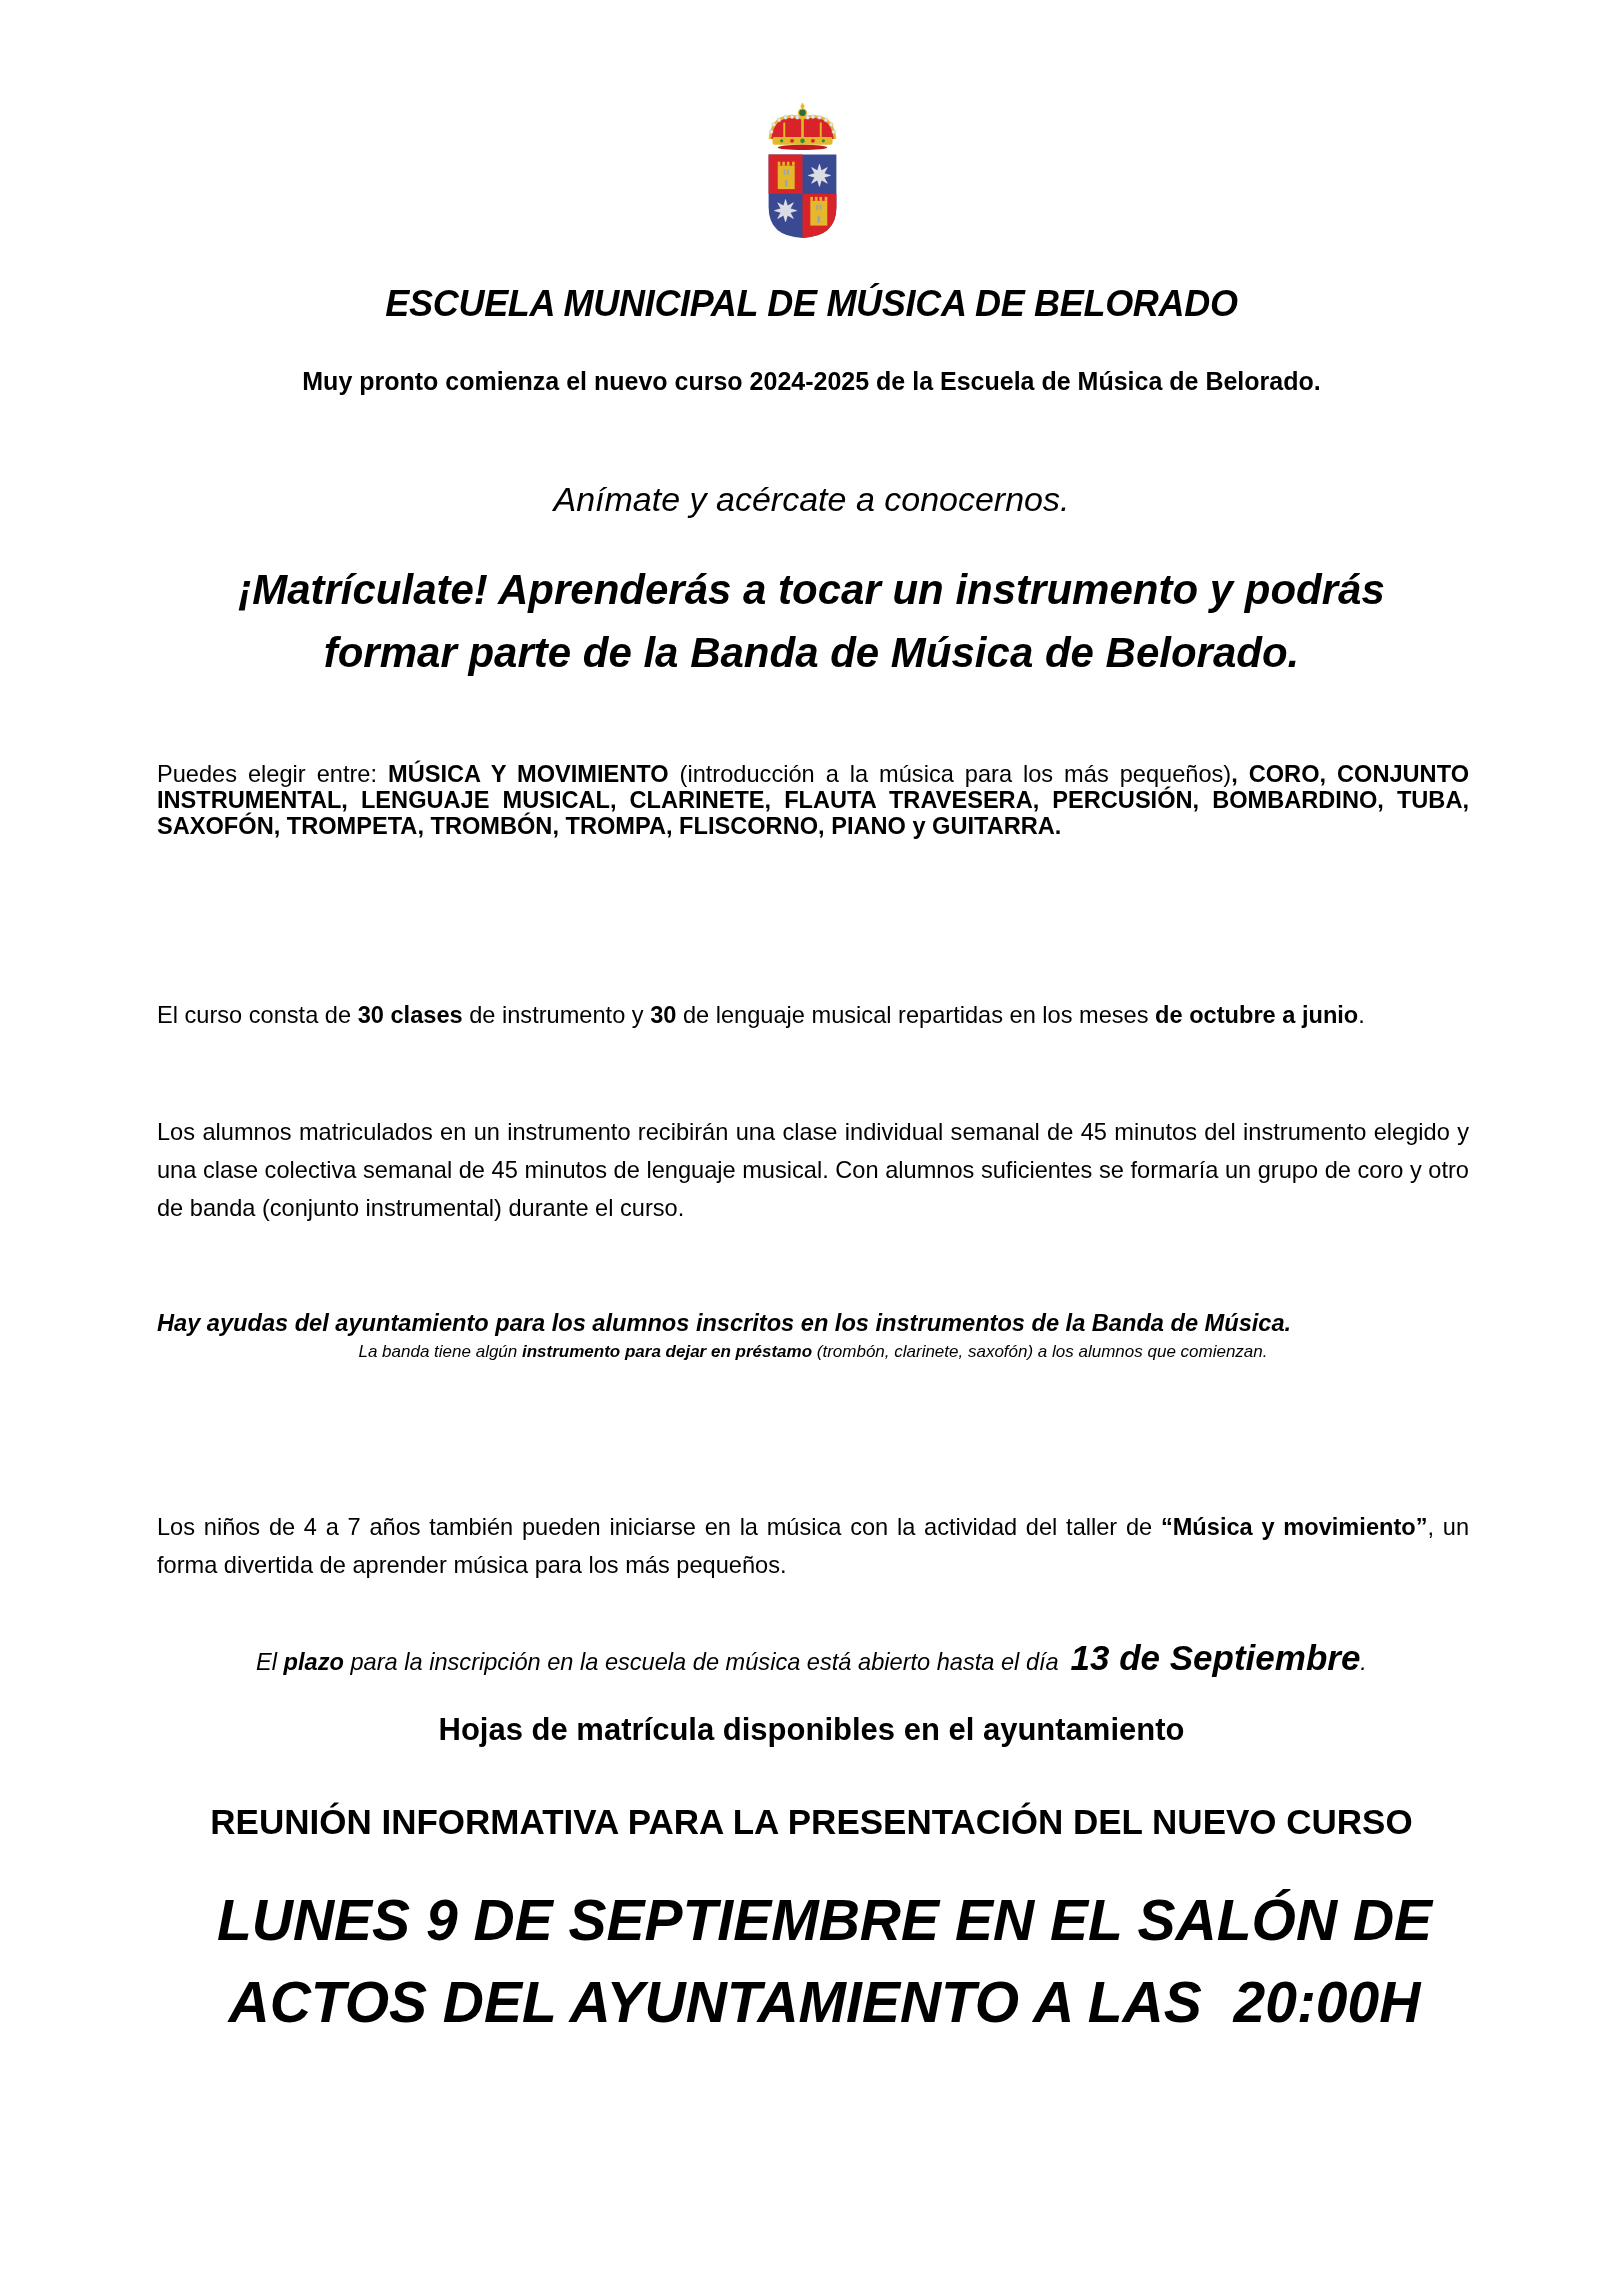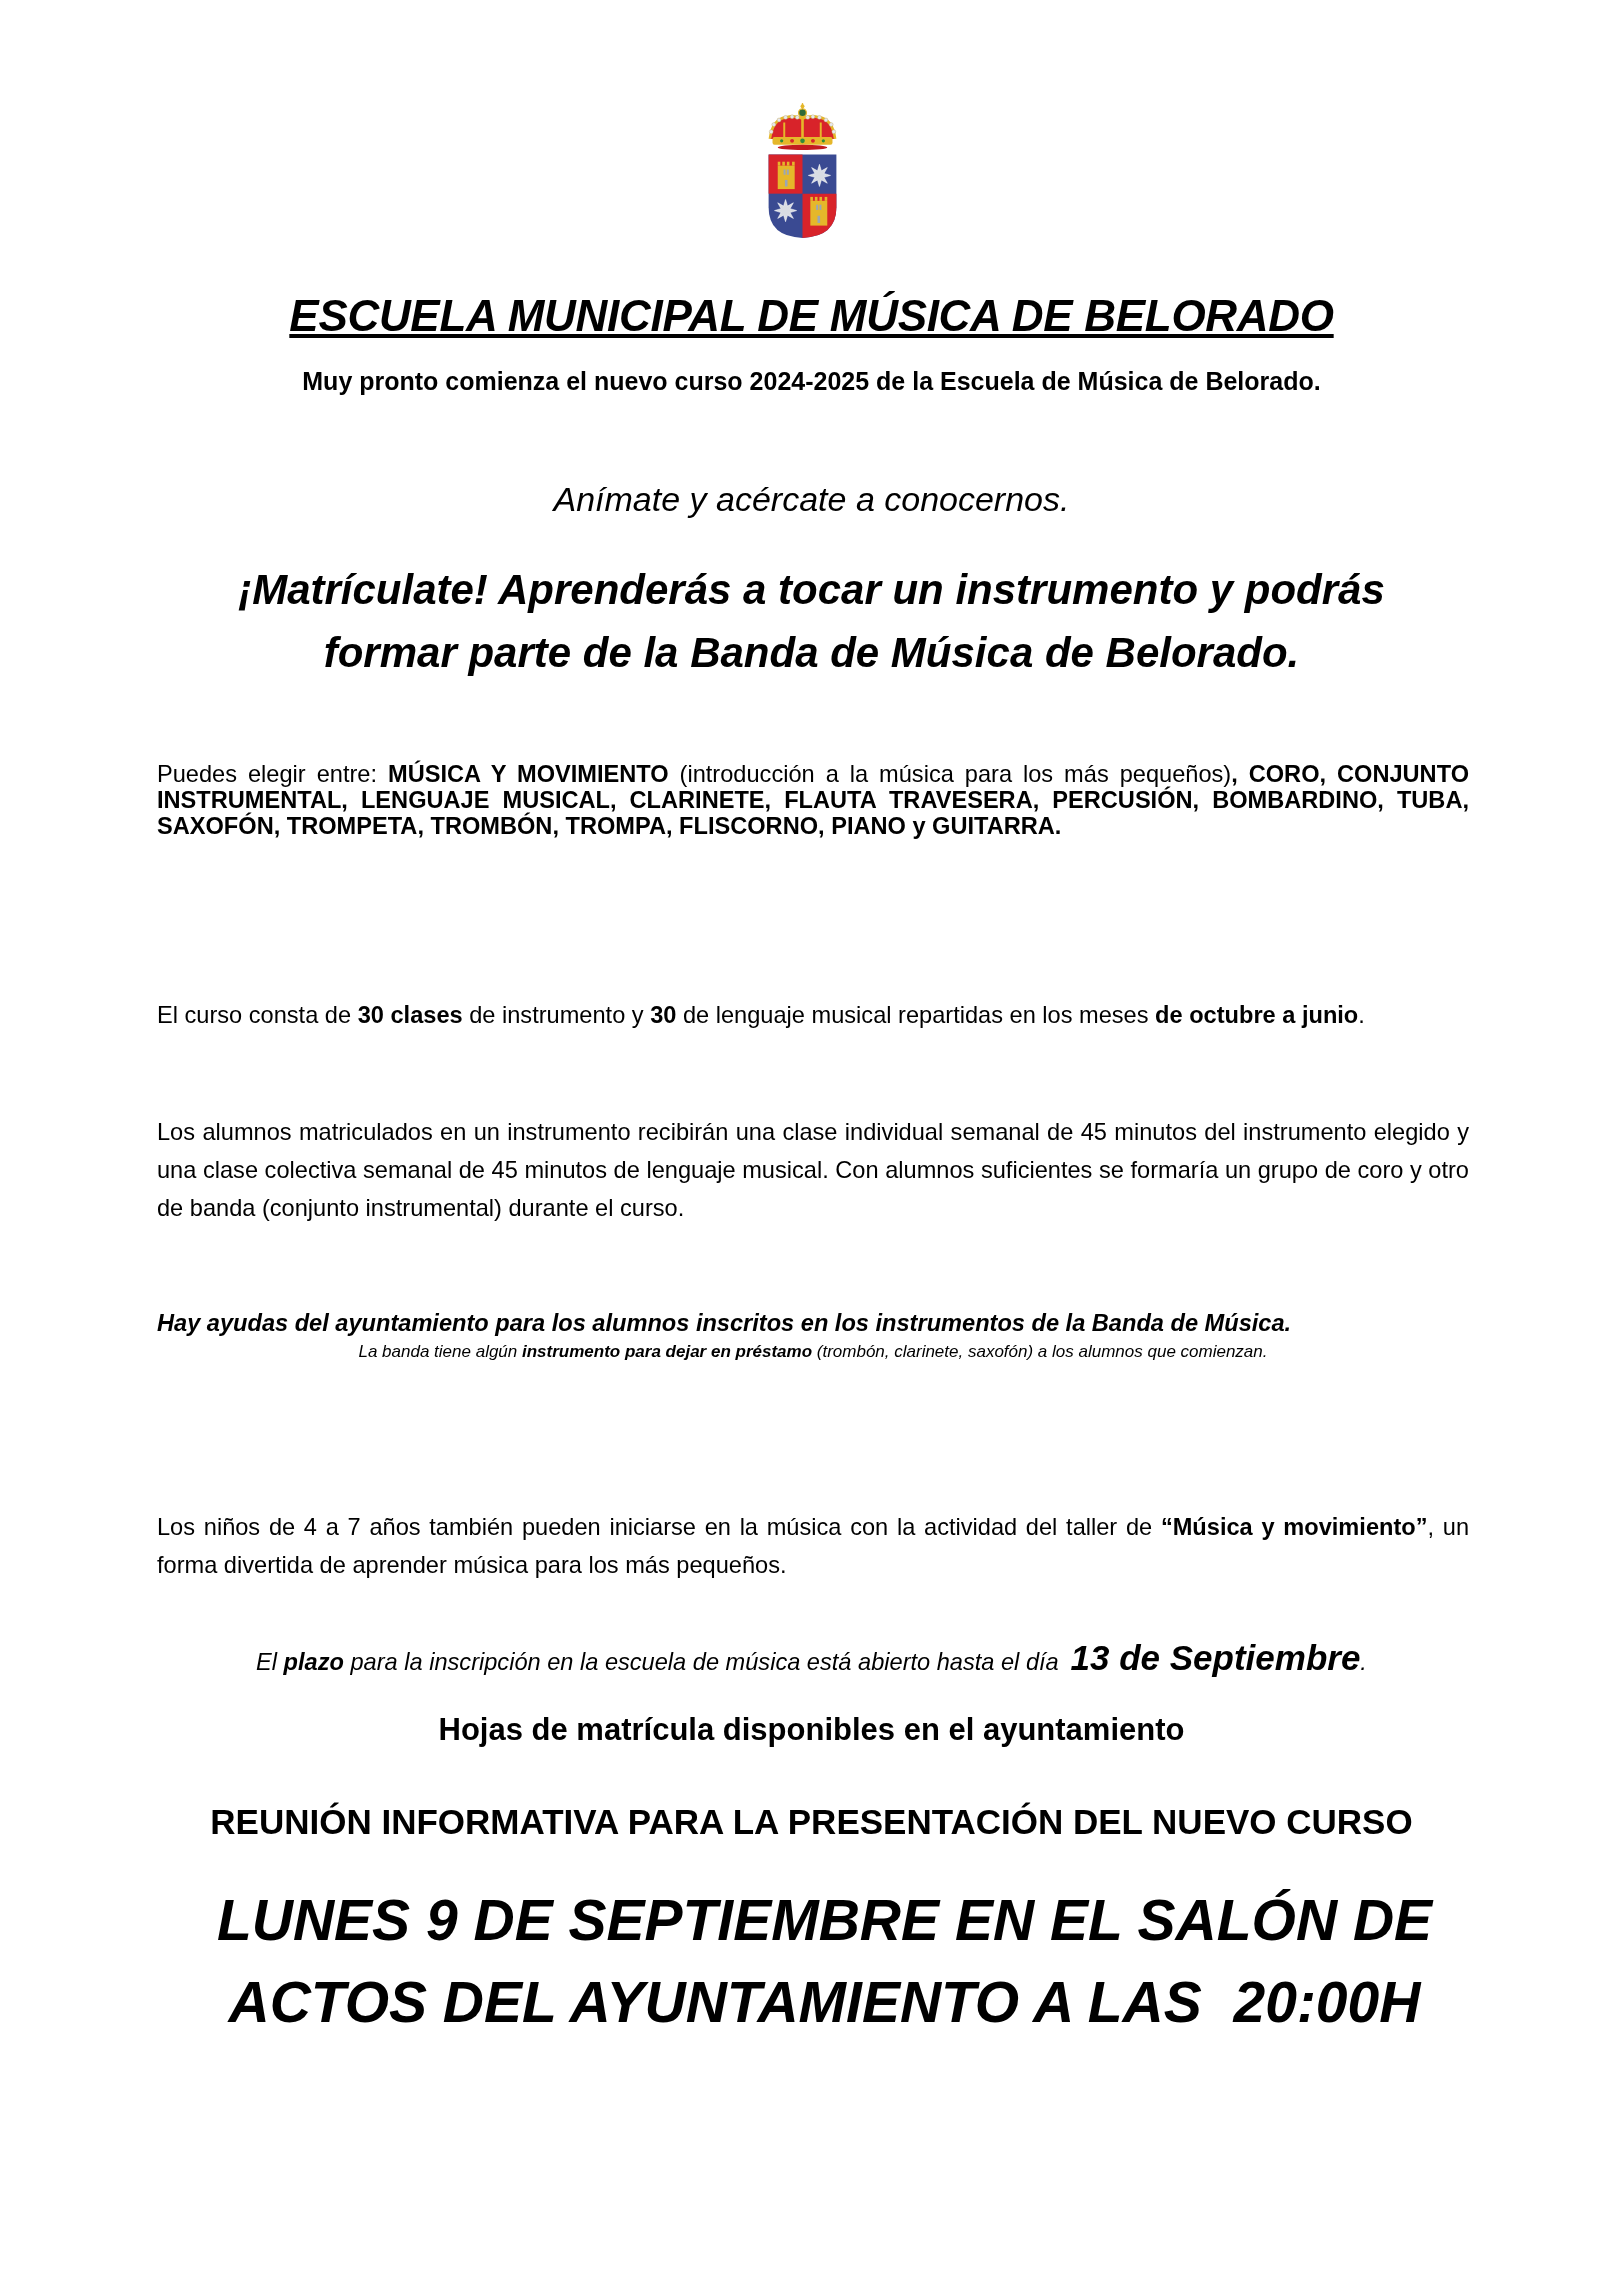--- a/index.html
+++ b/index.html
@@ -6,21 +6,21 @@
   body { width: 1623px; height: 2295px; position: relative; overflow: hidden;
          font-family: "Liberation Sans", sans-serif; color: #000000; }
   .abs { position: absolute; }
   .center { left: 0; width: 1623px; text-align: center; white-space: nowrap; }
   .b { font-weight: bold; }
   .just { text-align: justify; text-align-last: left; }
 
   
   #crest { left: 766px; top: 103px; width: 73px; height: 137px; }
 
-  #title { top: 284px; font-size: 44px; line-height: 63px; font-weight: bold; font-style: italic; letter-spacing: -0.3px; text-decoration: underline; }
+  #title { top: 272px; font-size: 36px; line-height: 63px; font-weight: bold; font-style: italic; letter-spacing: -0.3px; }
   #subtitle { top: 366px; font-size: 25px; line-height: 30px; font-weight: bold; }
   #encourage { top: 445px; font-size: 34px; line-height: 41px; font-style: italic; margin-top: 34px; }
   #headline { top: 558px; font-size: 42px; line-height: 63px; font-weight: bold; font-style: italic; }
   #headline div { white-space: nowrap; }
 
   #instruments { left: 157px; width: 1312px; top: 761px; font-size: 23.6px; line-height: 26px; }
   #course { left: 157px; width: 1312px; top: 996px; font-size: 23.6px; line-height: 39px; }
   #students { left: 157px; width: 1312px; top: 1113px; font-size: 23.6px; line-height: 38px; }
   #aid { left: 157px; width: 1312px; top: 1309px; font-size: 23.6px; line-height: 29px; font-weight: bold; font-style: italic; white-space: nowrap; }
   #loan { left: 157px; width: 1312px; top: 1333px; font-size: 17px; line-height: 38px; text-align: center; font-style: italic; }

